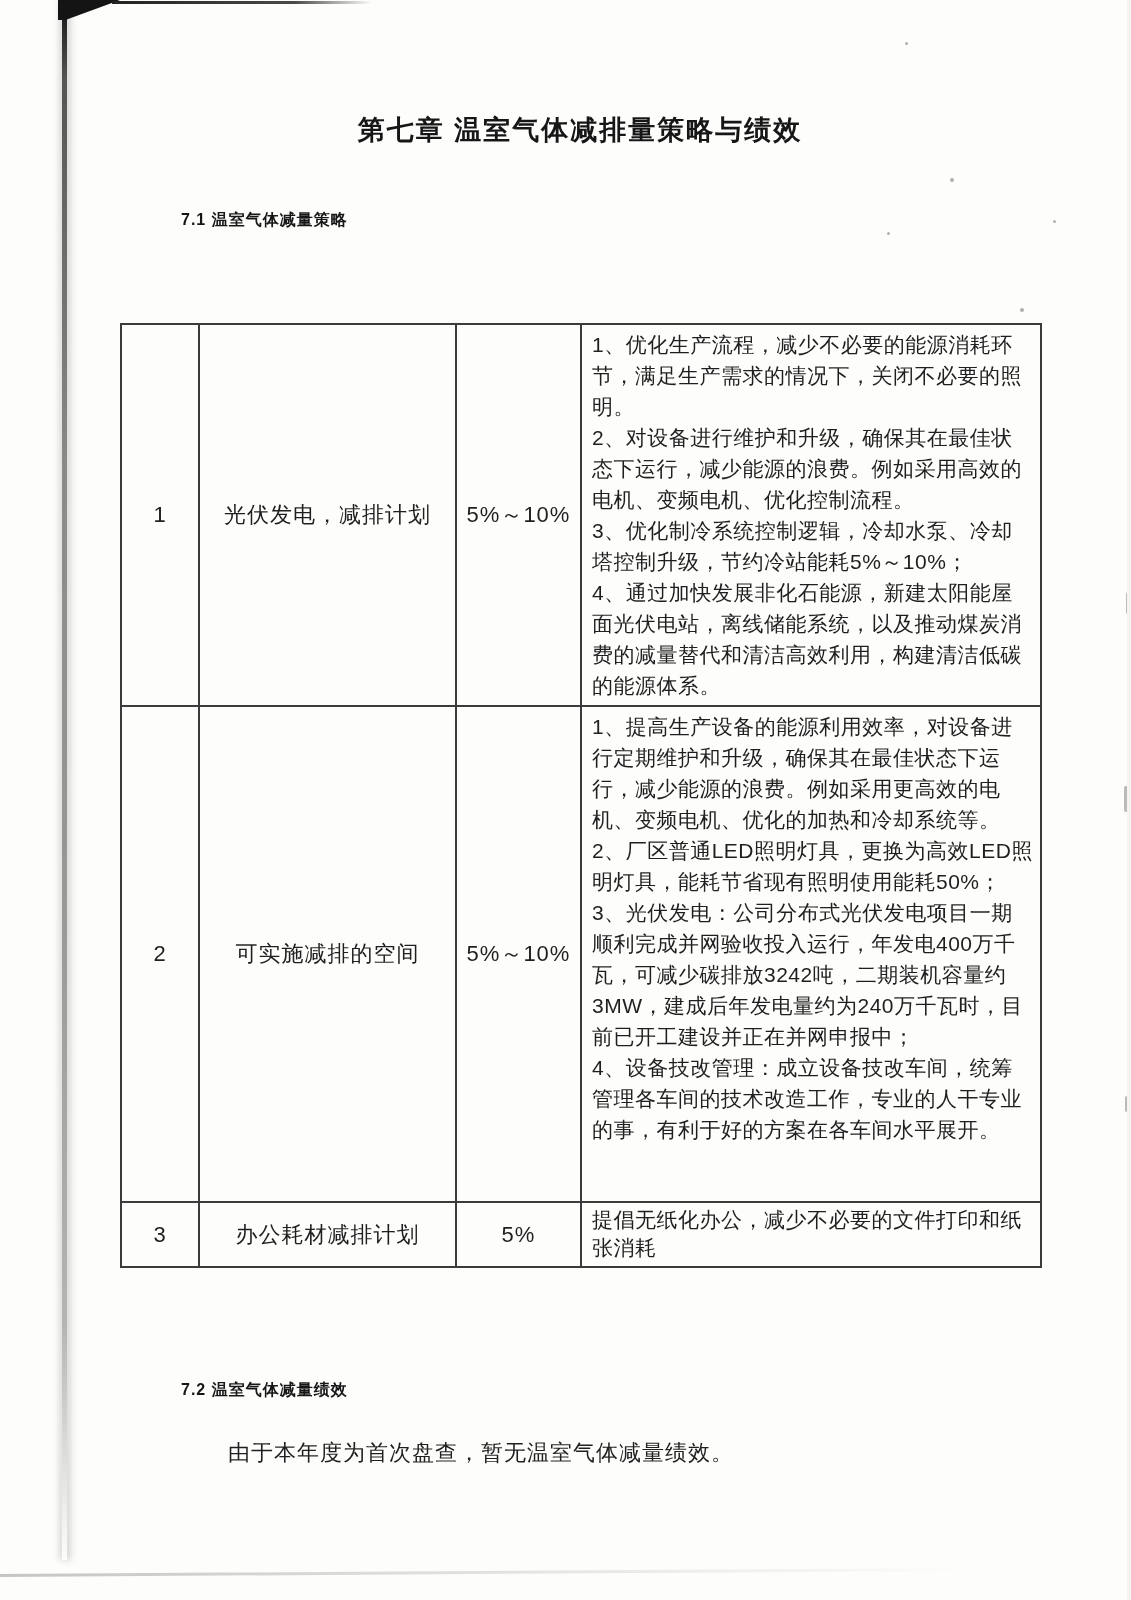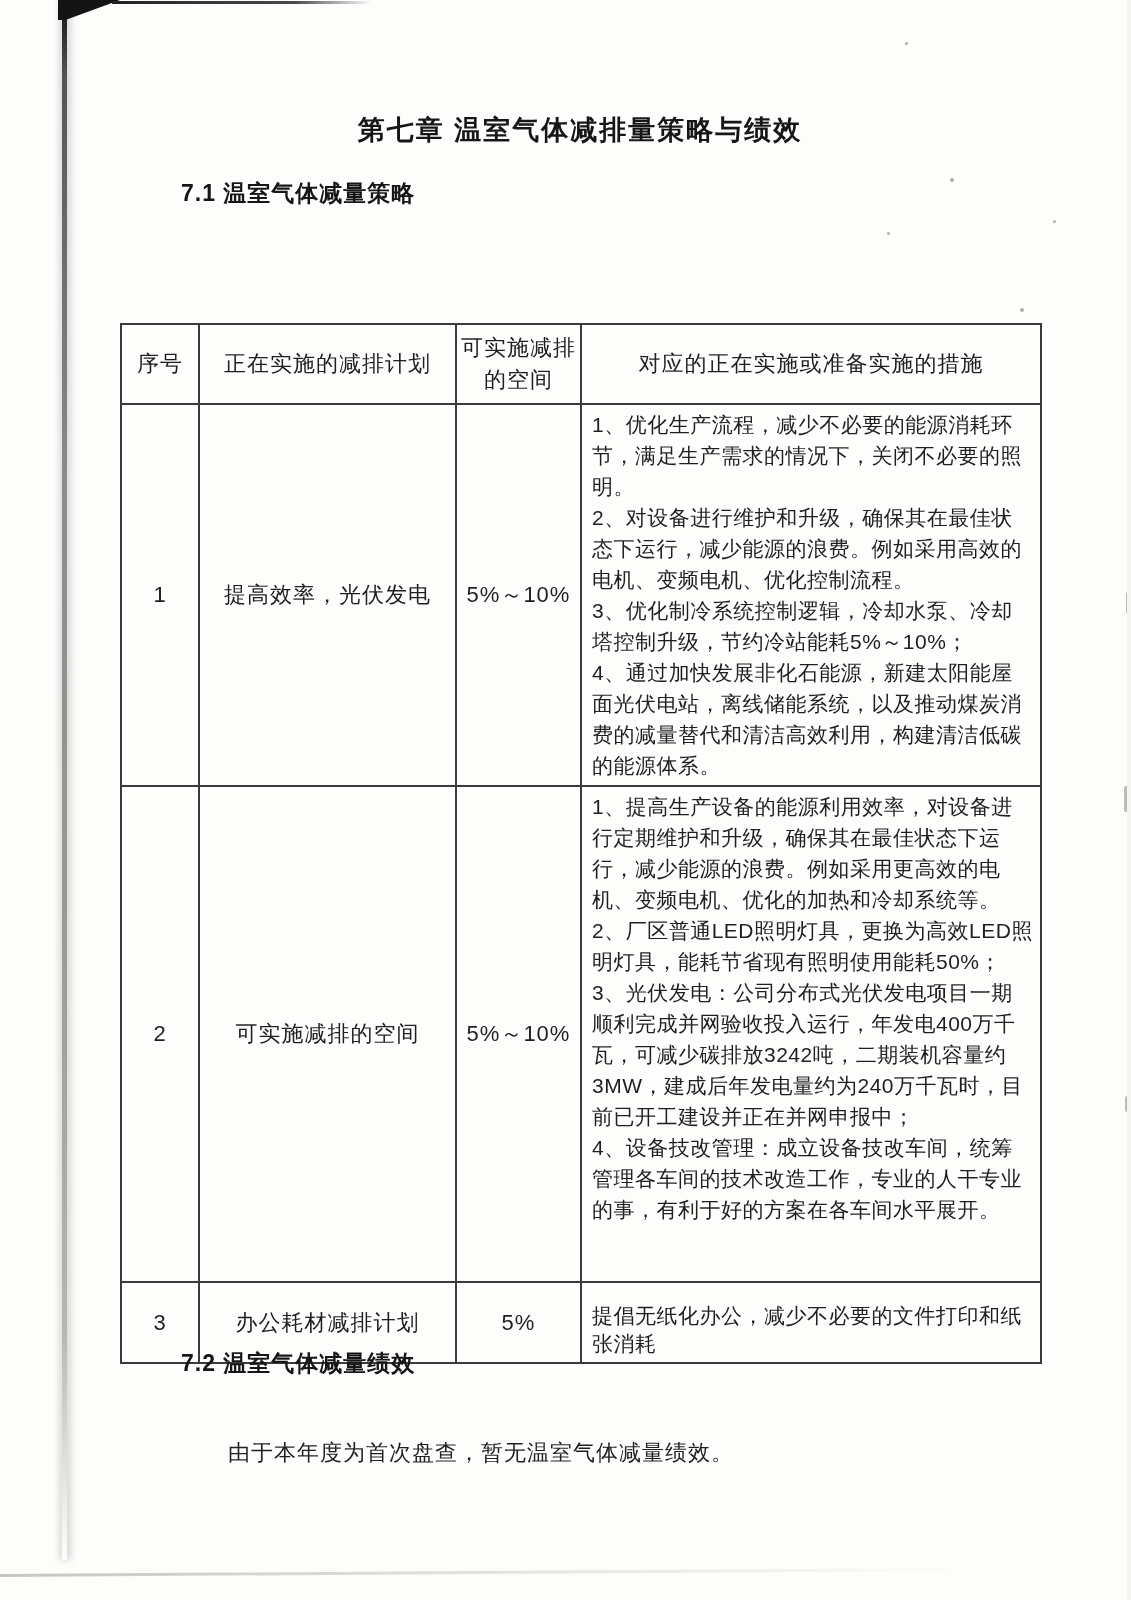--- a/index.html
+++ b/index.html
@@ -37,21 +37,21 @@
   .smudge { position:absolute; background:#7a7a76; opacity:.5; border-radius:2px; }
 
   
   .chapter-title {
     position:absolute; left:120px; top:112px; width:920px;
     text-align:center; font-size:27px; font-weight:bold; letter-spacing:2px;
     color:#161616;
   }
   .sec-heading {
     position:absolute; left:181px;
-    font-size:23px; font-weight:bold; letter-spacing:1px; color:#161616;
+    font-size:16px; font-weight:bold; letter-spacing:1px; color:#161616;margin-top:32px;
   }
   .h71 { top:178px; }
   .h72 { top:1348px; }
   .p71 {
     position:absolute; left:180px; top:228px; width:804px;
     font-size:22px; line-height:45px; letter-spacing:1px;
     text-indent:48px; color:#1f1f1f;
   }
   .p72 {
     position:absolute; left:228px; top:1438px; width:760px;
@@ -70,21 +70,21 @@
   td.c { text-align:center; }
   td.measures {
     font-size:21px; line-height:31px; letter-spacing:.5px;
     padding:4px 6px 4px 10px;
     vertical-align:top; text-align:left;
     white-space:pre-line;
   }
   tr.r1 { height:368px; }
   tr.r2 { height:496px; }
   tr.r3 { height:64px; }
-  tr.r3 td.measures { line-height:28px; padding-top:19px; }
+  tr.r3 td.measures { line-height:28px; padding-top:3px; }
 </style>
 </head>
 <body>
 
 <div class="page">
 
   <div class="scan-fold"></div>
   <div class="scan-wedge"></div>
   <div class="scan-topline"></div>
   <div class="scan-bottomcurve"></div>
@@ -104,29 +104,23 @@
 
   <div class="table-wrap">
     <table>
       <colgroup>
         <col style="width:78px">
         <col style="width:257px">
         <col style="width:125px">
         <col style="width:460px">
       </colgroup>
       <tbody>
-        <tr class="hdr">
-          <td>序号</td>
-          <td>正在实施的减排计划</td>
-          <td>可实施减排的空间</td>
-          <td>对应的正在实施或准备实施的措施</td>
-        </tr>
         <tr class="r1">
           <td class="c">1</td>
-          <td class="c">提高效率，光伏发电</td>
+          <td class="c">光伏发电，减排计划</td>
           <td class="c">5%～10%</td>
           <td class="measures">1、优化生产流程，减少不必要的能源消耗环节，满足生产需求的情况下，关闭不必要的照明。
 2、对设备进行维护和升级，确保其在最佳状态下运行，减少能源的浪费。例如采用高效的电机、变频电机、优化控制流程。
 3、优化制冷系统控制逻辑，冷却水泵、冷却塔控制升级，节约冷站能耗5%～10%；
 4、通过加快发展非化石能源，新建太阳能屋面光伏电站，离线储能系统，以及推动煤炭消费的减量替代和清洁高效利用，构建清洁低碳的能源体系。</td>
         </tr>
         <tr class="r2">
           <td class="c">2</td>
           <td class="c">可实施减排的空间</td>
           <td class="c">5%～10%</td>

